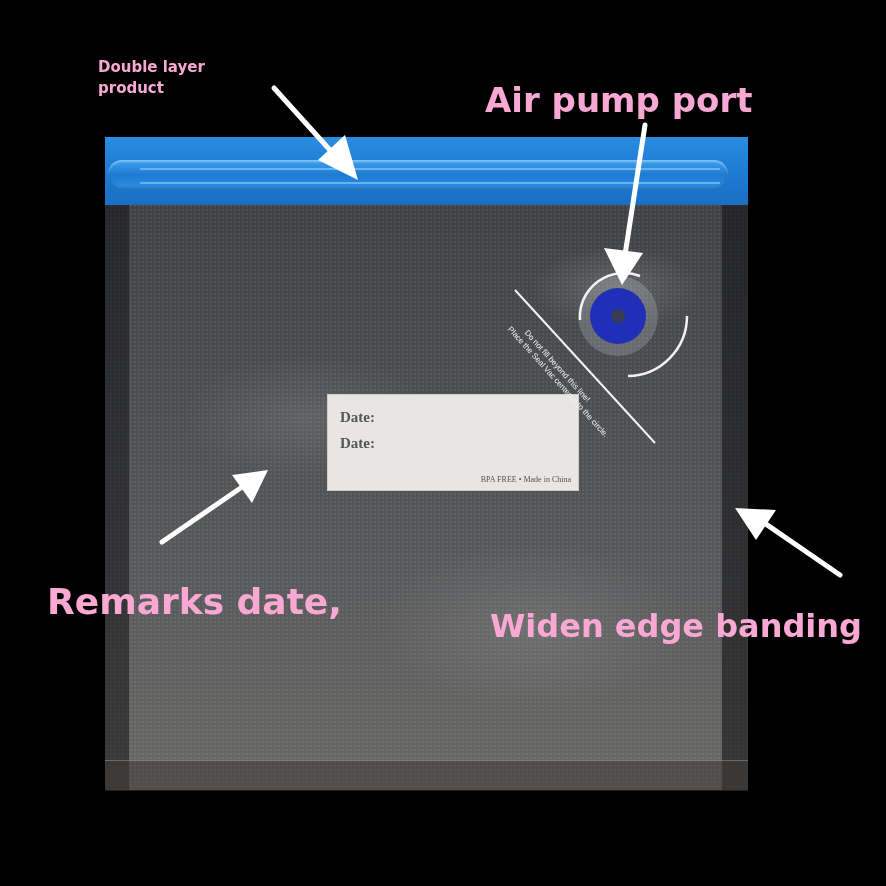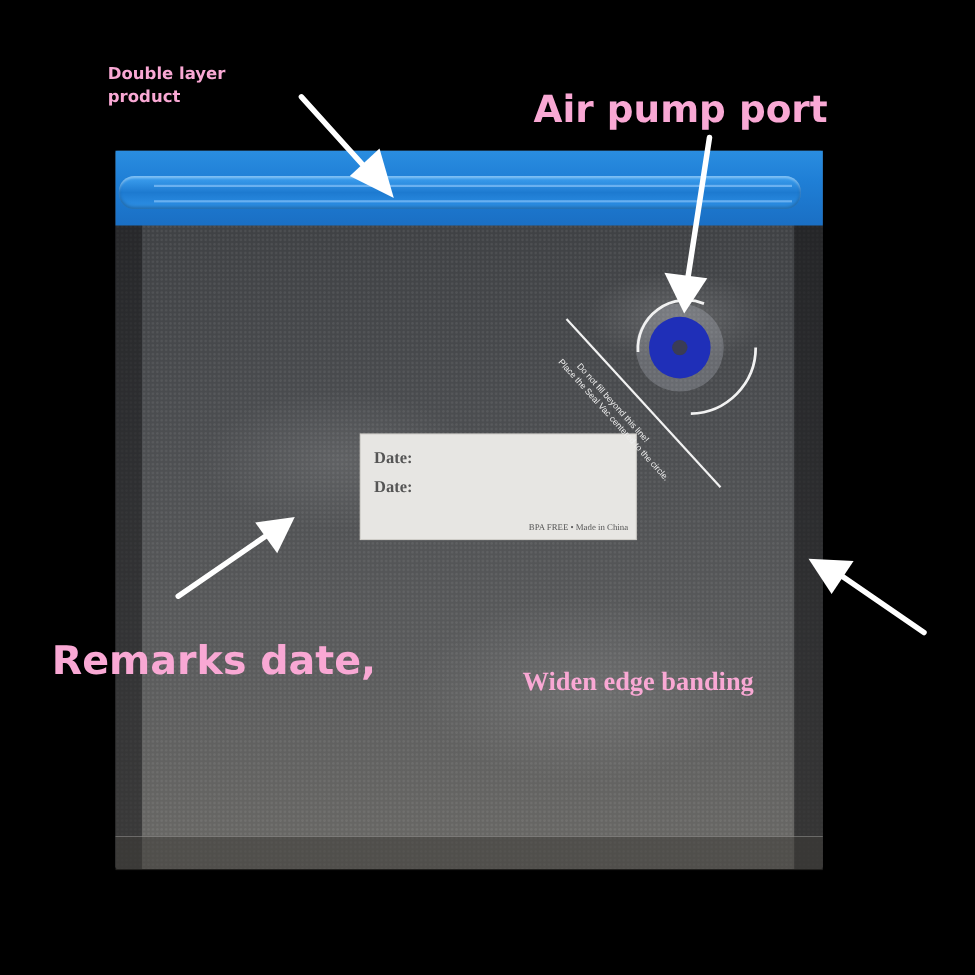--- a/index.html
+++ b/index.html
@@ -43,21 +43,21 @@
     .valve-core { left: 611px; top: 309px; width: 14px; height: 14px; border-radius: 50%;
            background: #3a3c55; }
     .fill-text { left: 520px; top: 318px; font-size: 8px; color: #eee; white-space: nowrap;
            transform-origin: 0 0; transform: rotate(48deg); line-height: 10px;
            font-family: "Liberation Sans", sans-serif; }
     
     .ann { color: #f9a8d4; font-weight: bold; font-family: "DejaVu Sans", sans-serif; white-space: nowrap; }
     .ann-zipper { left: 98px; top: 57px; font-size: 15px; line-height: 21px; }
     .ann-pump { left: 485px; top: 80px; font-size: 34px; }
     .ann-remarks { left: 4px; top: 578px; font-size: 36px; line-height: 48px; margin-left: 43px; }
-    .ann-edge { left: 475px; top: 607px; font-size: 24px; font-family: Liberation Serif, serif; }
+    .ann-edge { left: 490px; top: 607px; font-size: 32px; }
     svg.overlay { position: absolute; left: 0; top: 0; }
   </style>
 </head>
 <body>
 
 <div class="abs bag"></div>
 <div class="abs bag-sheen"></div>
 <div class="abs bag-texture"></div>
 <div class="abs band-left"></div>
 <div class="abs band-right"></div>

